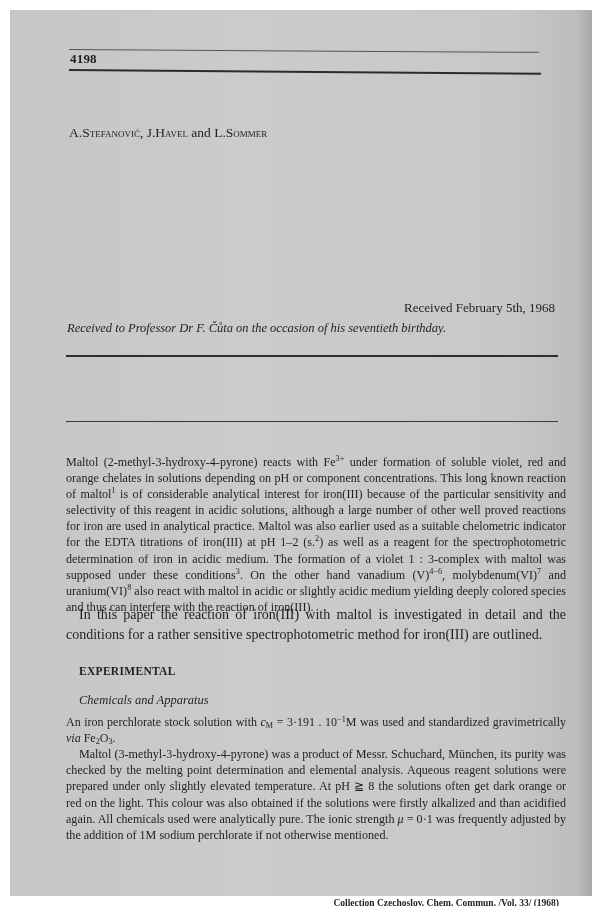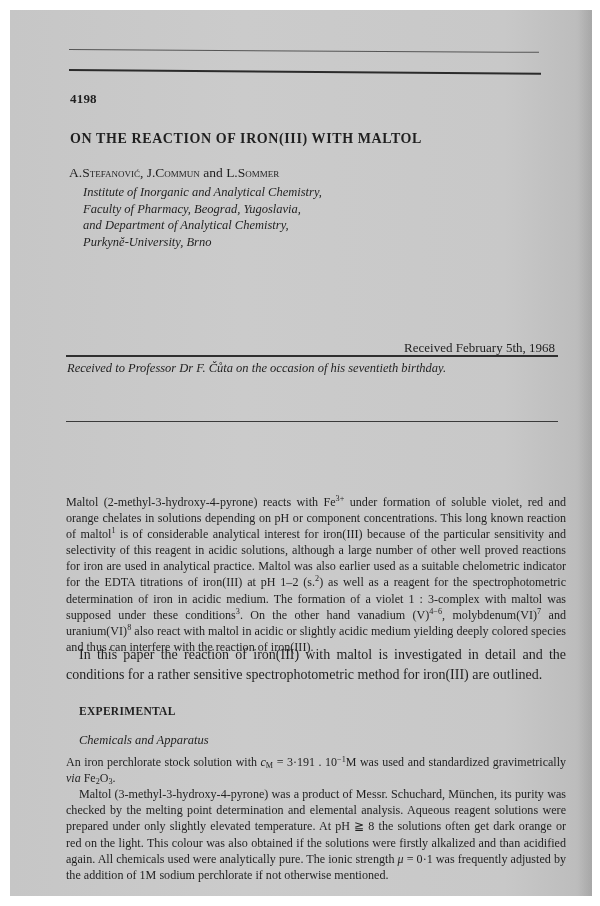--- a/index.html
+++ b/index.html
@@ -25,21 +25,21 @@
     }
     .page::after {
       content: "";
       position: absolute;
       right: 0;
       top: 0;
       width: 14px;
       height: 100%;
       background: linear-gradient(90deg, rgba(0,0,0,0) 0%, rgba(0,0,0,0.08) 100%);
     }
-    .abs { position: absolute; margin-top: 40px; }
+    .abs { position: absolute; }
 
     .rule {
       position: absolute;
       background: #2a2a2a;
       height: 1px;
     }
     .rule-top {
       left: 59px; top: 39px; width: 470px; height: 1px;
       background: #555;
       transform: rotate(0.35deg);
@@ -153,32 +153,25 @@
   </style>
 </head>
 <body>
 
 <div class="page">
 
   <div class="rule rule-top"></div>
   <div class="abs page-number">4198</div>
   <div class="rule rule-under-num"></div>
 
-  <div class="abs title">ON THE REACTION OF IRON(III) WITH MALTOL</div>
 
   <div class="abs authors">
-    <span>A.</span><span class="sc">Stefanović</span><span>, </span><span>J.</span><span class="sc">Commun</span><span> and </span><span>L.</span><span class="sc">Sommer</span>
+    <span>A.</span><span class="sc">Stefanović</span><span>, </span><span>J.</span><span class="sc">Havel</span><span> and </span><span>L.</span><span class="sc">Sommer</span>
   </div>
 
-  <div class="abs affiliation">
-    <div>Institute of Inorganic and Analytical Chemistry,</div>
-    <div>Faculty of Pharmacy, Beograd, Yugoslavia,</div>
-    <div>and Department of Analytical Chemistry,</div>
-    <div>Purkyně-University, Brno</div>
-  </div>
 
   <div class="abs received">Received February 5th, 1968</div>
   <div class="abs dedication">Received to Professor Dr F. Čůta on the occasion of his seventieth birthday.</div>
 
   <div class="rule rule-abs-top"></div>
   <div class="rule rule-abs-bottom"></div>
 
   <div class="abs body-p1"><span>Maltol (2-methyl-3-hydroxy-4-pyrone) reacts with Fe</span><sup>3+</sup><span> under formation of soluble violet, red and orange chelates in solutions depending on pH or component concentrations. This long known reaction of maltol</span><sup>1</sup><span> is of considerable analytical interest for iron(III) because of the particular sensitivity and selectivity of this reagent in acidic solutions, although a large number of other well proved reactions for iron are used in analytical practice. Maltol was also earlier used as a suitable chelometric indicator for the EDTA titrations of iron(III) at pH 1–2 (s.</span><sup>2</sup><span>) as well as a reagent for the spectrophotometric determination of iron in acidic medium. The formation of a violet 1 : 3-complex with maltol was supposed under these conditions</span><sup>3</sup><span>. On the other hand vanadium (V)</span><sup>4−6</sup><span>, molybdenum(VI)</span><sup>7</sup><span> and uranium(VI)</span><sup>8</sup><span> also react with maltol in acidic or slightly acidic medium yielding deeply colored species and thus can interfere with the reaction of iron(III).</span></div>
 
   <div class="abs body-p2">In this paper the reaction of iron(III) with maltol is investigated in detail and the conditions for a rather sensitive spectrophotometric method for iron(III) are outlined.</div>

